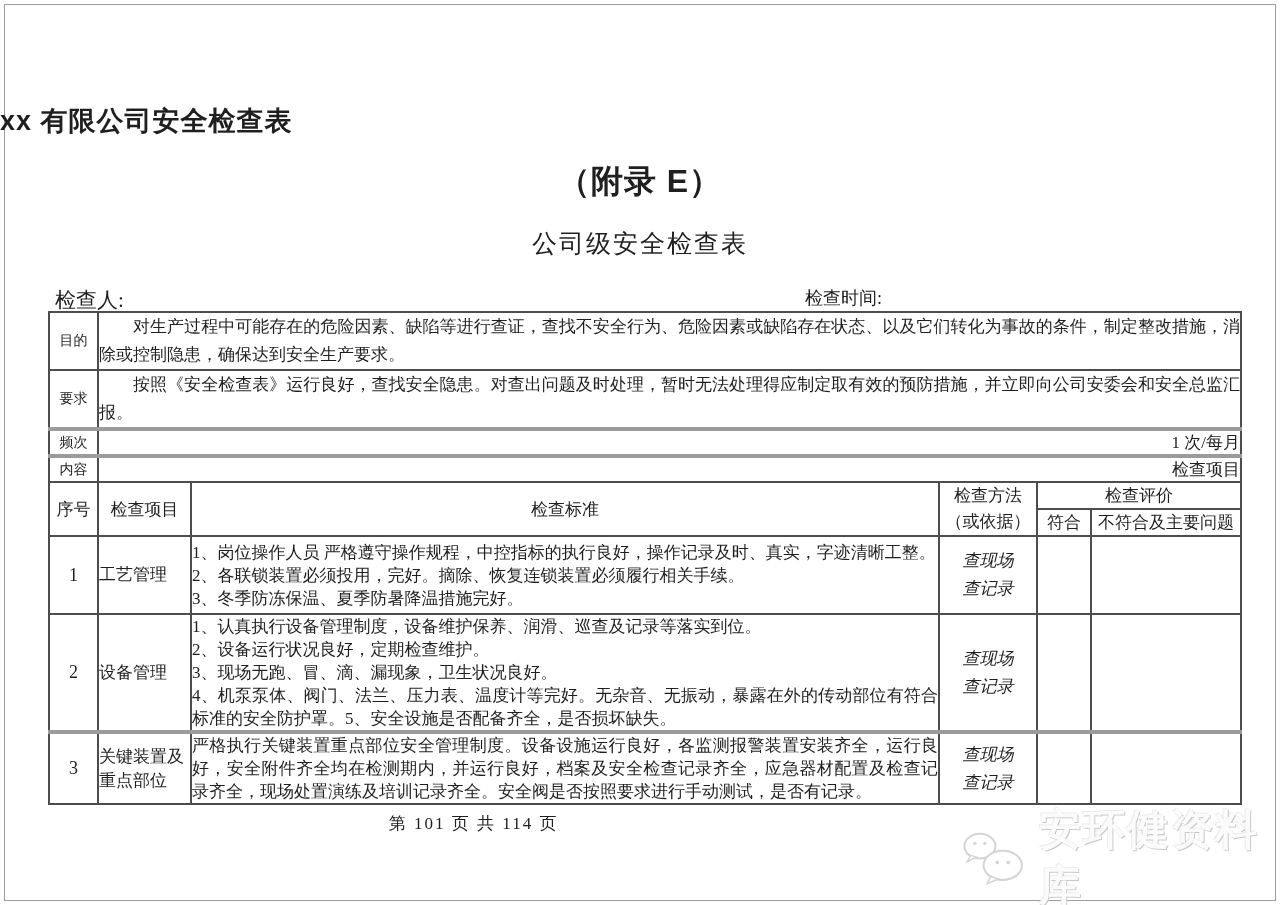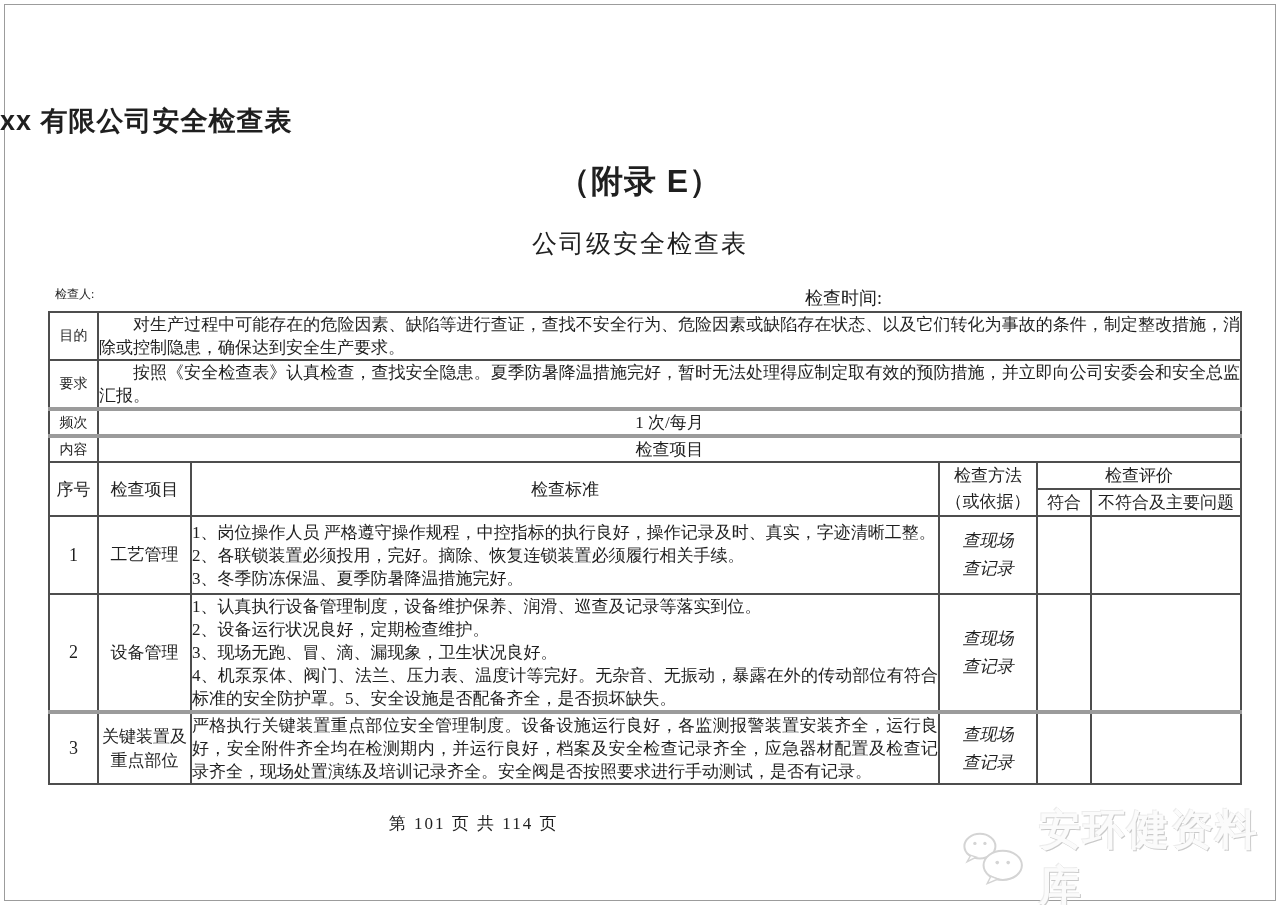--- a/index.html
+++ b/index.html
@@ -12,39 +12,39 @@
 
   .doc-title1{position:absolute;top:103px;left:0;width:100%;
     font-size:27px;font-weight:bold;letter-spacing:1px;
     font-family:"Liberation Sans","DejaVu Sans",sans-serif;}
   .doc-title2{position:absolute;top:160px;left:0;width:100%;text-align:center;
     font-size:32px;font-weight:bold;letter-spacing:1px;
     font-family:"Liberation Sans","DejaVu Sans",sans-serif;}
   .doc-subtitle{position:absolute;top:227px;left:0;width:100%;text-align:center;
     font-size:25px;letter-spacing:2px;}
 
-  .meta-inspector{position:absolute;top:286px;left:55px;font-size:12px;}
+  .meta-inspector{position:absolute;top:286px;left:55px;font-size:21px;}
   .meta-time{position:absolute;top:286px;left:805px;font-size:18px;}
 
   table.main{position:absolute;left:48px;top:311px;width:1192px;
     border-collapse:collapse;table-layout:fixed;font-size:17px;}
   table.main td{border:2px solid #4d4d4d;padding:0;vertical-align:middle;overflow:hidden;}
 
   td.lbl{text-align:center;font-size:14px;}
   td.lbl-bottom{vertical-align:bottom;padding-bottom:3px;}
   td.lbl-top{vertical-align:top;padding-top:3px;}
-  td.info-text{ text-align:justify;padding:1px 10px;line-height:23px;text-indent:2em;}
+  td.info-text{ text-align:justify;padding:1px 10px;line-height:28px;text-indent:2em;}
   td.info-text-top{vertical-align:top;}
-  td.center-val{text-align:center;}
+  td.center-val{text-align:right;}
 
   td.hdr{text-align:center;line-height:25px;}
   td.hdr-2line{white-space:pre-line;line-height:26px;}
 
   td.no-cell{text-align:center;font-size:18px;}
-  td.item-cell{text-align:center;line-height:24px;padding:0 7px;}
+  td.item-cell{line-height:24px;padding:0 7px;}
   td.std-cell{padding:2px 8px;line-height:23px;white-space:pre-line;text-align:justify;vertical-align:middle;margin-left:36px;}
   td.method-cell{text-align:center;line-height:28px;white-space:pre-line;font-style:italic;}
   td.empty-cell{background:#fff;}
 
   tr.thick-bottom td{border-bottom:4px solid #9b9b9b;}
 
   .footer-page{position:absolute;top:812px;left:0;width:74%;text-align:center;
     font-size:17px;letter-spacing:2px;}
 
   .watermark{position:absolute;top:802px;left:958px;display:flex;align-items:center;gap:8px;}
@@ -74,21 +74,21 @@
       <col style="width:54px">
       <col style="width:150px">
   </colgroup>
   <tbody>
     <tr style="height:48px">
       <td class="lbl lbl-bottom">目的</td>
       <td colspan="5" class="info-text info-text-top">对生产过程中可能存在的危险因素、缺陷等进行查证，查找不安全行为、危险因素或缺陷存在状态、以及它们转化为事故的条件，制定整改措施，消除或控制隐患，确保达到安全生产要求。</td>
     </tr>
     <tr style="height:48px" class="thick-bottom">
       <td class="lbl lbl-top">要求</td>
-      <td colspan="5" class="info-text info-text-top">按照《安全检查表》认真检查，查找安全隐患。夏季防暑降温措施完好，暂时无法处理得应制定取有效的预防措施，并立即向公司安委会和安全总监汇报。</td>
+      <td colspan="5" class="info-text info-text-top">按照《安全检查表》运行良好，查找安全隐患。对查出问题及时处理，暂时无法处理得应制定取有效的预防措施，并立即向公司安委会和安全总监汇报。</td>
     </tr>
     <tr style="height:24px" class="thick-bottom">
       <td class="lbl">频次</td>
       <td colspan="5" class="center-val">1 次/每月</td>
     </tr>
     <tr style="height:25px">
       <td class="lbl">内容</td>
       <td colspan="5" class="center-val">检查项目</td>
     </tr>
     <tr style="height:27px">

